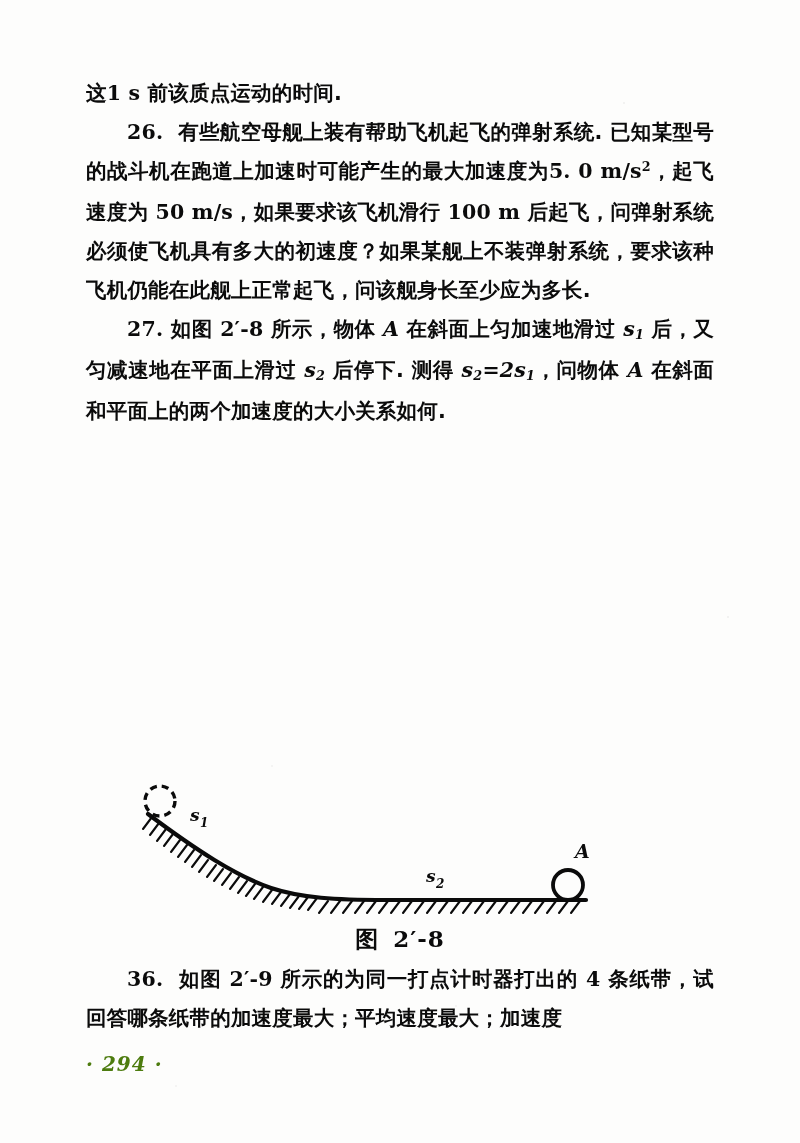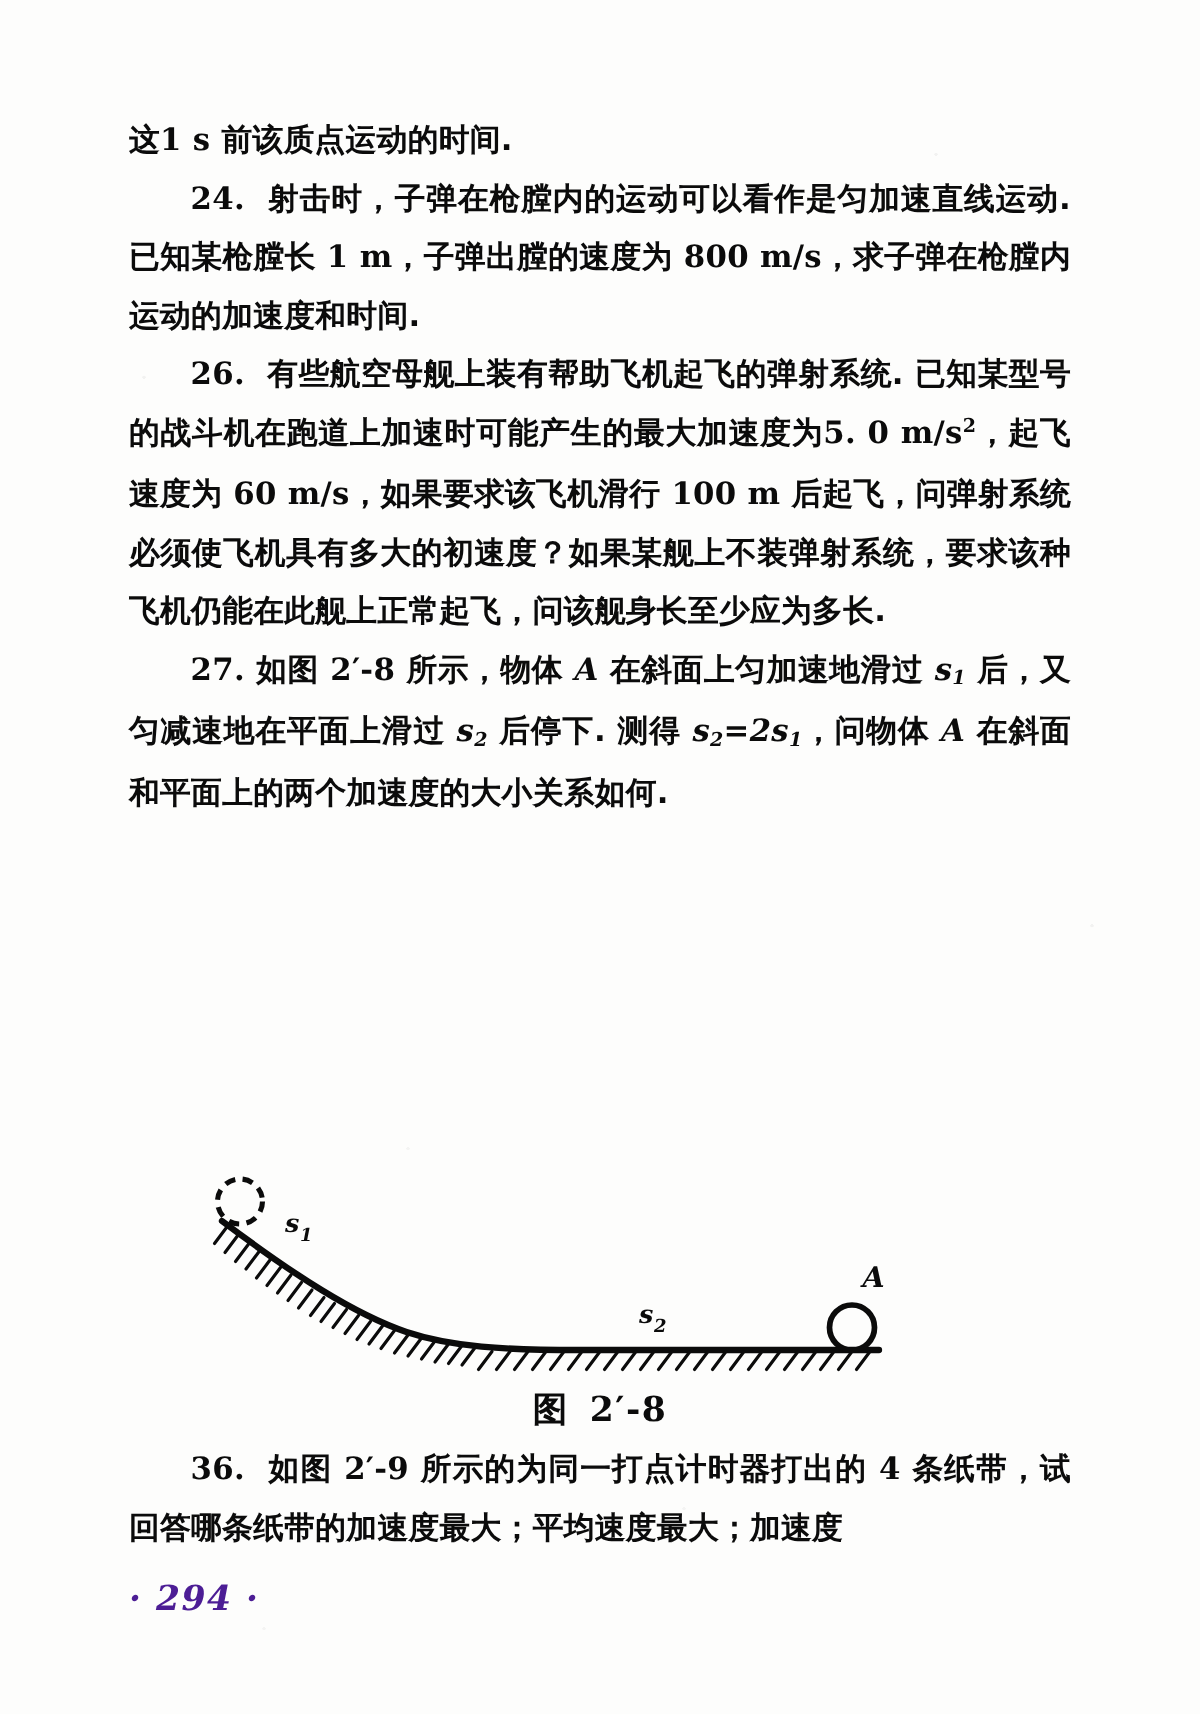--- a/index.html
+++ b/index.html
@@ -99,47 +99,44 @@
     margin-left: 14px;
   }
 
   .page-footer {
     position: absolute;
     left: 86px;
     top: 1052px;
     width: 628px;
   }
   .folio {
-    color: #4c1d95;
+    color: #4d7c0f;
     font-family: "DejaVu Serif", "Liberation Serif", serif;
     font-style: italic;
     font-weight: 700;
-    font-size: 23px;
+    font-size: 20px;
     letter-spacing: 1px;
   }
 </style>
 </head>
 <body>
 
 <div class="page">
   <div class="paper-noise"></div>
 
   <div class="body-text">
 
     <p class="para">
       <span>这</span><span class="num">1</span>&nbsp;<span class="lat">s</span>&nbsp;<span>前该质点运动的时间.</span>
     </p>
 
+
+
     <p class="para indent">
-      <span class="num">24.</span>&nbsp;&nbsp;射击时，子弹在枪膛内的运动可以看作是匀加速直线运动. 已知某枪膛长&nbsp;<span class="lat">1 m</span>，子弹出膛的速度为&nbsp;<span class="lat">800 m/s</span>，求子弹在枪膛内运动的加速度和时间.
-    </p>
-
-
-    <p class="para indent">
-      <span class="num">26.</span>&nbsp;&nbsp;有些航空母舰上装有帮助飞机起飞的弹射系统. 已知某型号的战斗机在跑道上加速时可能产生的最大加速度为<span class="lat">5.&nbsp;0 m/s<sup class="sp">2</sup></span>，起飞速度为&nbsp;<span class="lat">60 m/s</span>，如果要求该飞机滑行&nbsp;<span class="lat">100 m</span>&nbsp;后起飞，问弹射系统必须使飞机具有多大的初速度？如果某舰上不装弹射系统，要求该种飞机仍能在此舰上正常起飞，问该舰身长至少应为多长.
+      <span class="num">26.</span>&nbsp;&nbsp;有些航空母舰上装有帮助飞机起飞的弹射系统. 已知某型号的战斗机在跑道上加速时可能产生的最大加速度为<span class="lat">5.&nbsp;0 m/s<sup class="sp">2</sup></span>，起飞速度为&nbsp;<span class="lat">50 m/s</span>，如果要求该飞机滑行&nbsp;<span class="lat">100 m</span>&nbsp;后起飞，问弹射系统必须使飞机具有多大的初速度？如果某舰上不装弹射系统，要求该种飞机仍能在此舰上正常起飞，问该舰身长至少应为多长.
     </p>
 
     <p class="para indent">
       <span class="num">27.</span>&nbsp;如图&nbsp;<span class="num">2′-8</span>&nbsp;所示，物体&nbsp;<span class="ital">A</span>&nbsp;在斜面上匀加速地滑过&nbsp;<span class="ital">s<sub class="sb">1</sub></span>&nbsp;后，又匀减速地在平面上滑过&nbsp;<span class="ital">s<sub class="sb">2</sub></span>&nbsp;后停下. 测得&nbsp;<span class="ital">s<sub class="sb">2</sub>=2s<sub class="sb">1</sub></span>，问物体&nbsp;<span class="ital">A</span>&nbsp;在斜面和平面上的两个加速度的大小关系如何.
     </p>
 
   </div>
 
   <div class="figure">
     <div class="figure-canvas">

